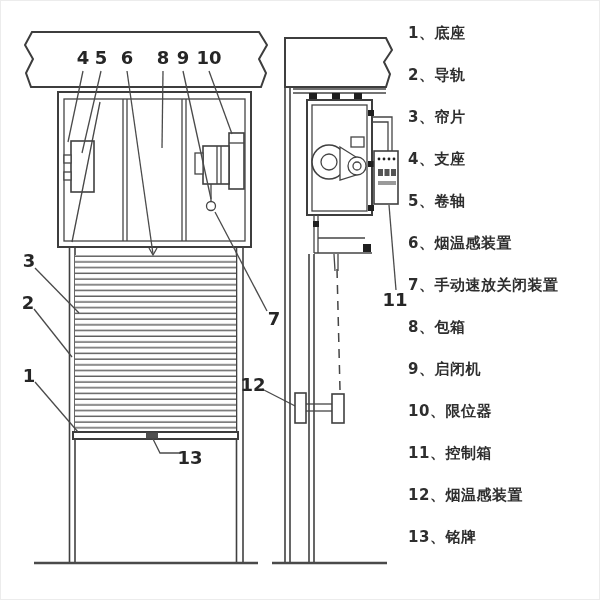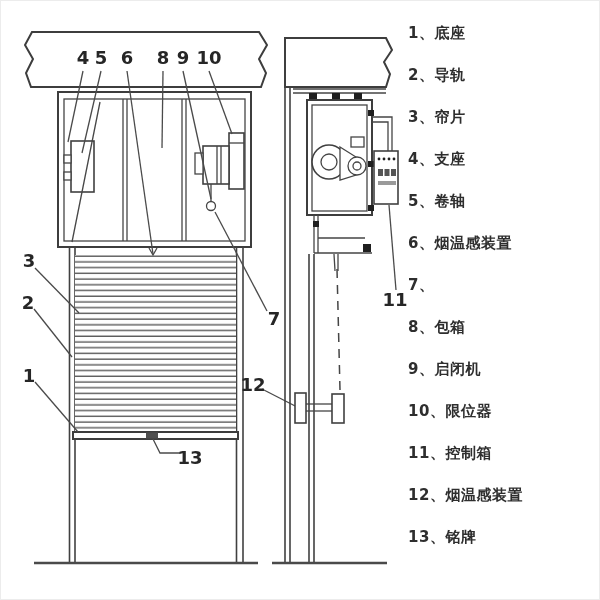--- a/index.html
+++ b/index.html
@@ -227,20 +227,21 @@
         <span>卷轴</span>
       </div>
     <div class="legend-item">
         <span>6</span>
         <span>、</span>
         <span>烟温感装置</span>
       </div>
     <div class="legend-item">
         <span>7</span>
         <span>、</span>
+        <span>手动速放关闭装置</span>
       </div>
     <div class="legend-item">
         <span>8</span>
         <span>、</span>
         <span>包箱</span>
       </div>
     <div class="legend-item">
         <span>9</span>
         <span>、</span>
         <span>启闭机</span>

